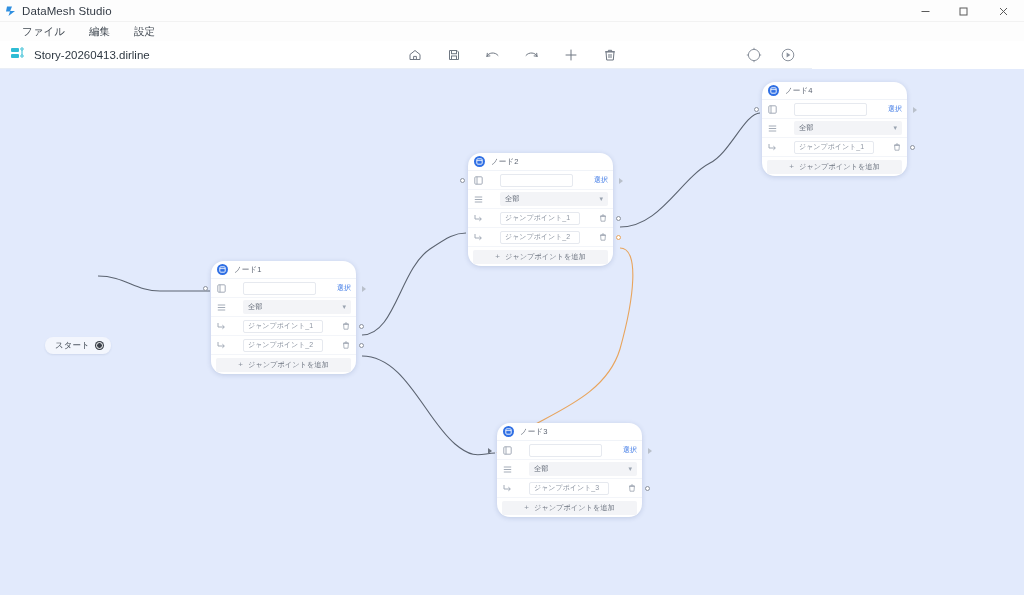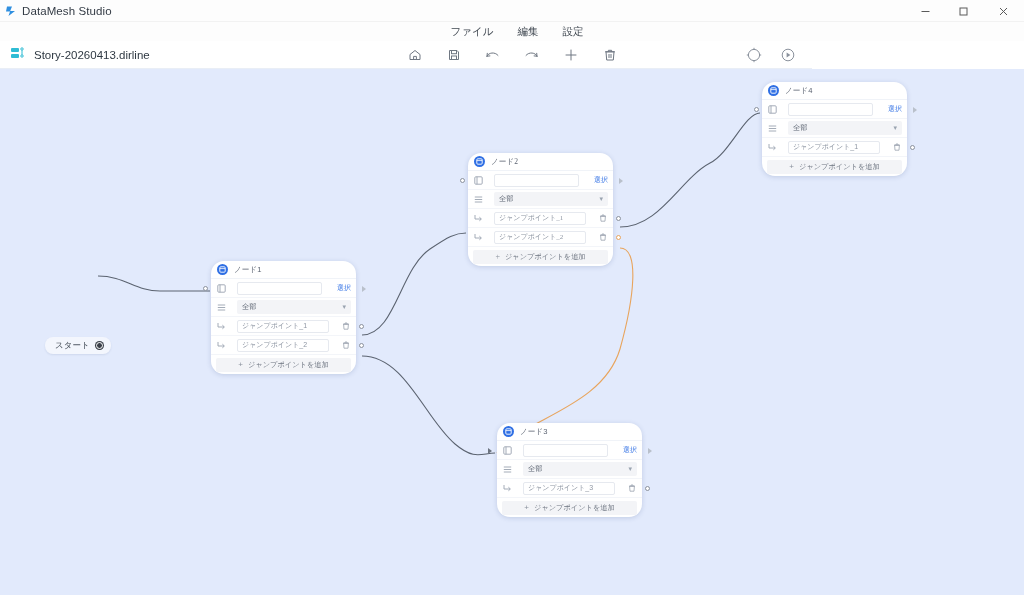--- a/index.html
+++ b/index.html
@@ -18,21 +18,21 @@
   }
   .tb-logo { width: 22px; display: flex; align-items: center; justify-content: center; }
   .tb-title { font-size: 11.5px; color: #333b45; letter-spacing: .1px; }
   .wincontrols { position: absolute; right: 0; top: 0; height: 22px; display: flex; }
   .wc { width: 38px; height: 22px; display: flex; align-items: center; justify-content: center; color: #5a5a5a; }
   .wc:last-child { width: 42px; }
 
   
   .menubar {
     position: absolute; top: 22px; left: 0; width: 1024px; height: 19px;
-    background: #fdfdfd; display: flex; align-items: center; padding-left: 10px; justify-content: center;
+    background: #fdfdfd; display: flex; align-items: center; padding-left: 10px;
   }
   .menu-item { font-size: 10.5px; color: #3f4750; padding: 0 12px; }
 
   
   .toolbar {
     position: absolute; top: 41px; left: 0; width: 812px; height: 28px;
     background: #ffffff; border-bottom: 1px solid #e9eef6;
   }
   .doc-chip { position: absolute; left: 10px; top: 0; height: 28px; display: flex; align-items: center; gap: 8px; }
   .doc-name { font-size: 11.5px; color: #2f3943; }
@@ -64,21 +64,21 @@
   .node {
     position: absolute; width: 145px; background: #ffffff; border-radius: 13px;
     box-shadow: 0 1px 5px rgba(30,55,110,.17); font-size: 8px;
   }
   .node-head { height: 18px; display: flex; align-items: center; gap: 6px; padding: 0 6px;
                border-bottom: 1px solid #f0f3f8; }
   .node-badge { width: 11px; height: 11px; border-radius: 50%; background: #2f6fe4;
                 display: flex; align-items: center; justify-content: center; flex: 0 0 auto; }
   .node-title { font-size: 7.6px; color: #5c6472; white-space: nowrap; }
 
-  .row { height: 19px; display: flex; align-items: center; gap: 11px; padding: 0 5px;
+  .row { height: 19px; display: flex; align-items: center; gap: 17px; padding: 0 5px;
          border-bottom: 1px solid #f3f5f9; position: relative; }
   .row-ico { width: 10px; height: 10px; display: flex; align-items: center; justify-content: center;
              color: #9aa3b0; flex: 0 0 auto; }
   .txtfield { flex: 1 1 auto; height: 13px; background: #ffffff; border: 1px solid #e6e9ef;
               border-radius: 2px; display: flex; align-items: center; padding: 0 4px;
               font-size: 7px; color: #8e96a3; overflow: hidden; white-space: nowrap; }
   .select-link { font-size: 7px; color: #2f6fe4; padding-left: 4px; flex: 0 0 auto; }
   .selfield { flex: 1 1 auto; height: 14px; background: #f3f4f7; border-radius: 2px;
               display: flex; align-items: center; justify-content: space-between;
               padding: 0 5px; font-size: 7.2px; color: #5d6573; }
@@ -315,21 +315,21 @@
         <span class="port out" style="top:7px;"></span>
       </div>
       <div class="addrow">
         <span class="addbtn">
           <span class="plus-sm">+</span>
           <span>ジャンプポイントを追加</span>
         </span>
       </div>
     </div>
 
-    <div class="node" style="left:468px; top:84px;font-family:Liberation Serif, serif;">
+    <div class="node" style="left:468px; top:84px;">
       <div class="node-head">
         <span class="node-badge">
           <svg width="7" height="7" viewBox="0 0 7 7">
               <rect x="0.8" y="0.8" width="5.4" height="5.4" rx="1" fill="none" stroke="#fff" stroke-width="0.9"></rect>
               <line x1="0.8" y1="2.6" x2="6.2" y2="2.6" stroke="#fff" stroke-width="0.8"></line>
             </svg>
         </span>
         <span class="node-title">ノード2</span>
       </div>
       <div class="row">

